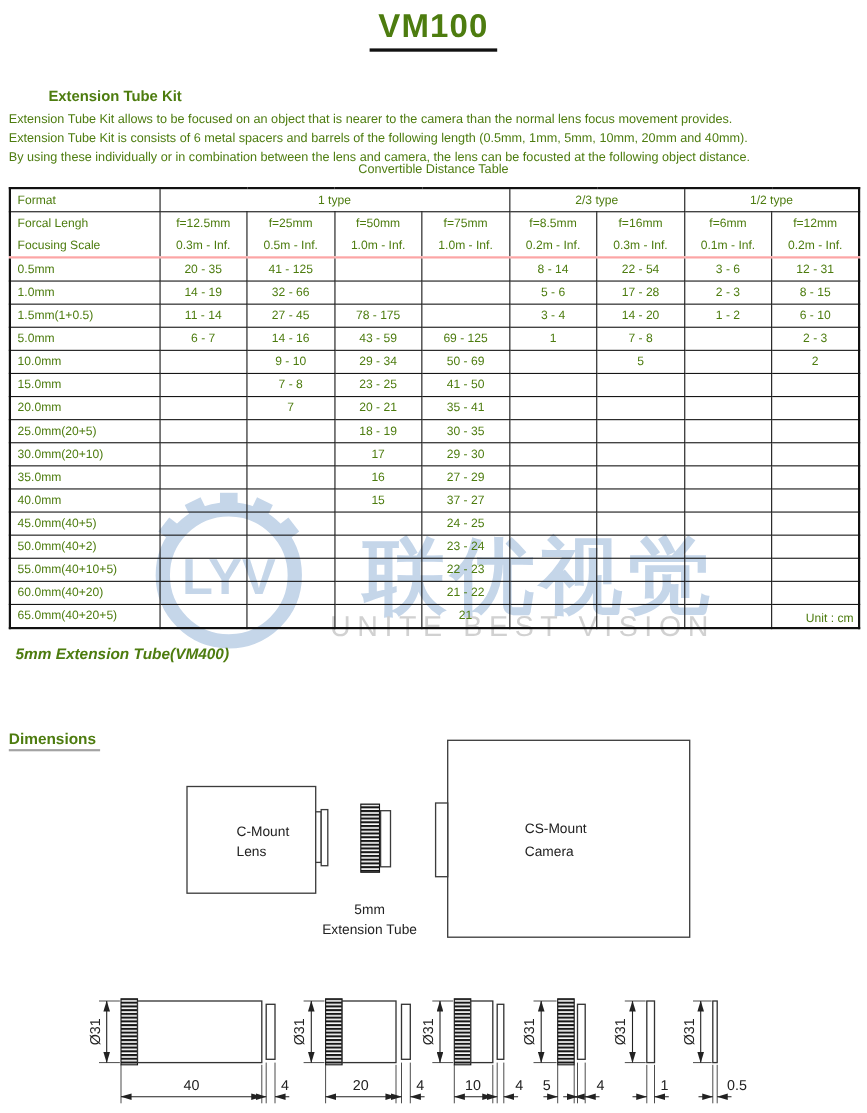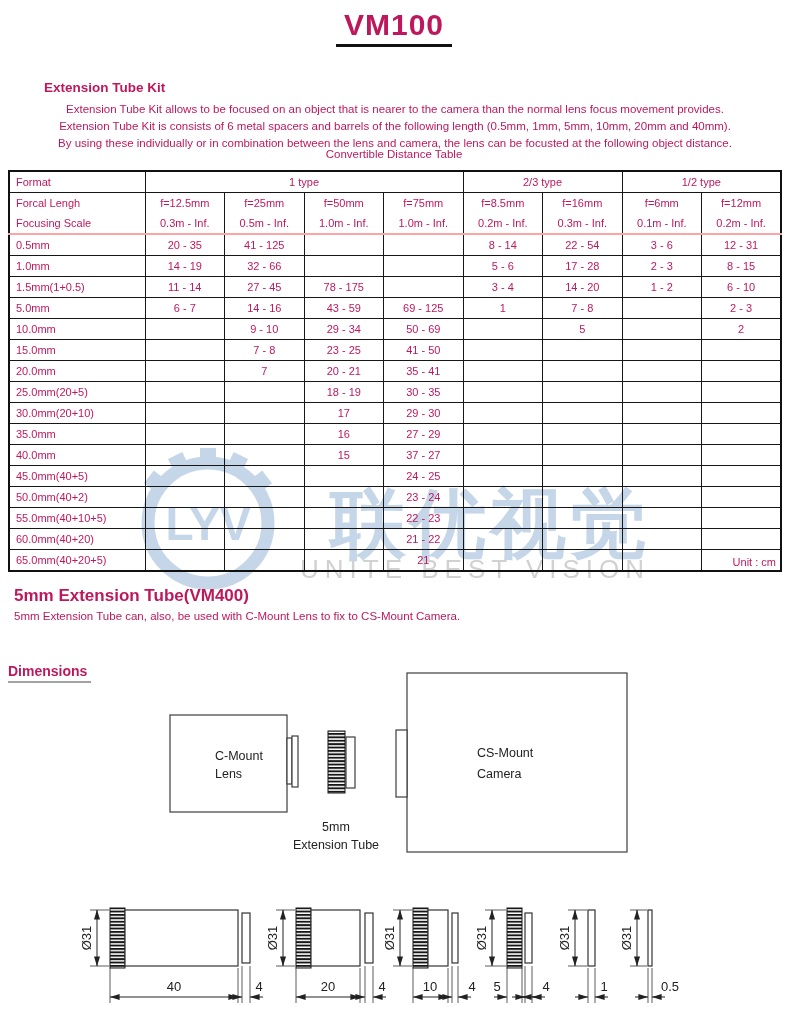--- a/index.html
+++ b/index.html
@@ -1,47 +1,47 @@
 <!DOCTYPE html>
 <html><head>
 <meta charset="utf-8">
 <style>
   html,body{margin:0;padding:0;background:#ffffff;}
   .page{position:relative;width:788px;height:1012px;background:#fff;overflow:hidden;
-        font-family:"Liberation Sans",sans-serif;color:#be185d;}
+        font-family:"Liberation Sans",sans-serif;color:#4d7c0f;}
 
   
   .title-wrap{position:absolute;top:8px;left:0;width:100%;text-align:center;}
   .title{display:inline-block;font-size:30px;font-weight:bold;letter-spacing:1px;
          border-bottom:3px solid #111;padding:0 8px 2px;}
 
   
   .intro{position:absolute;top:80px;left:8px;width:774px;}
   .intro h2{margin:0 0 6px 0;font-size:13.5px;font-weight:bold;padding-left:36px;}
-  .intro p{margin:0;font-size:11.5px;line-height:17px;text-align:center;}
+  .intro p{margin:0;font-size:11.5px;line-height:17px;}
   .tbl-caption{position:absolute;top:148px;left:0;width:100%;text-align:center;font-size:11.5px;}
 
   
   .watermark{position:absolute;top:438px;left:118px;width:566px;height:162px;
              opacity:.8;pointer-events:none;z-index:0;}
 
   
   table.dist{position:absolute;top:170px;left:8px;width:772px;z-index:1;
              border-collapse:collapse;table-layout:fixed;font-size:11px;background:transparent;}
   table.dist td{border:1px solid #161616;padding:0 6px;height:20px;line-height:19px;
                 overflow:hidden;white-space:nowrap;background:transparent;}
   table.dist{border:2px solid #111;}
   table.dist thead tr.hdr2 td{height:40px;line-height:20px;border-bottom:2px solid #fca5a5;padding-top:0;}
   table.dist .lbl{text-align:left;}
   table.dist .val{text-align:center;}
   .unit-note{position:absolute;top:556px;right:12px;font-size:11px;z-index:1;}
 
   
   .note5{position:absolute;top:586px;left:14px;width:760px;}
-  .note5 h3{margin:0;font-size:17px;font-weight:bold;}
+  .note5 h3{margin:0;font-size:14px;font-weight:bold;font-style:italic;}
   .note5 p{margin:4px 0 0 0;font-size:11.5px;}
 
   
   .dims-heading{position:absolute;top:663px;left:8px;font-size:14px;font-weight:bold;
                 border-bottom:2px solid #a3a3a3;padding:0 4px 2px 0;}
   #assembly-svg{position:absolute;top:665px;left:0;}
   #bottom-svg{position:absolute;top:880px;left:0;}
   #assembly-svg text{font-family:"Liberation Sans",sans-serif;font-size:12.5px;fill:#222;}
   #bottom-svg text{font-family:"Liberation Sans",sans-serif;font-size:13px;fill:#222;}
   .wm-cjk{font-family:"Liberation Sans",sans-serif;font-weight:bold;}
@@ -313,21 +313,20 @@
           <td class="val"></td>
           <td class="val"></td>
           <td class="val"></td>
         </tr>
       </tbody>
   </table>
   <div class="unit-note">Unit : cm</div>
 
   <div class="note5">
     <h3>5mm Extension Tube(VM400)</h3>
-    <p>5mm Extension Tube can, also, be used with C-Mount Lens to fix to CS-Mount Camera.</p>
   </div>
 
   <div class="dims-heading">Dimensions</div>
 
   <svg id="assembly-svg" width="788" height="200" viewBox="0 0 788 200">
     <defs>
       <pattern id="knurlP" width="6" height="3.4" patternUnits="userSpaceOnUse">
         <rect width="6" height="3.4" fill="#fff"></rect>
         <rect width="6" height="1.9" fill="#161616"></rect>
       </pattern>

